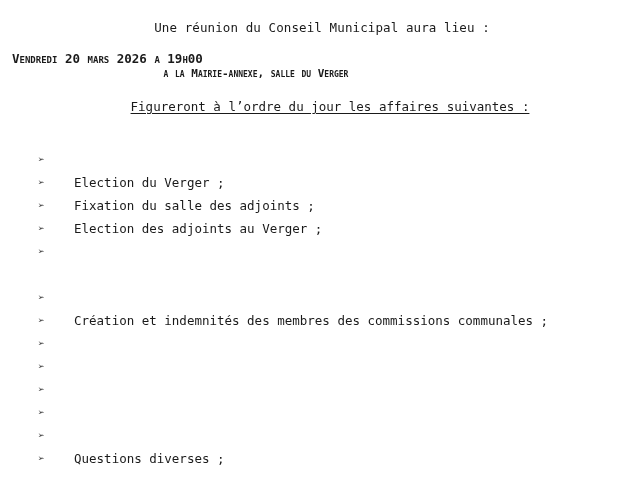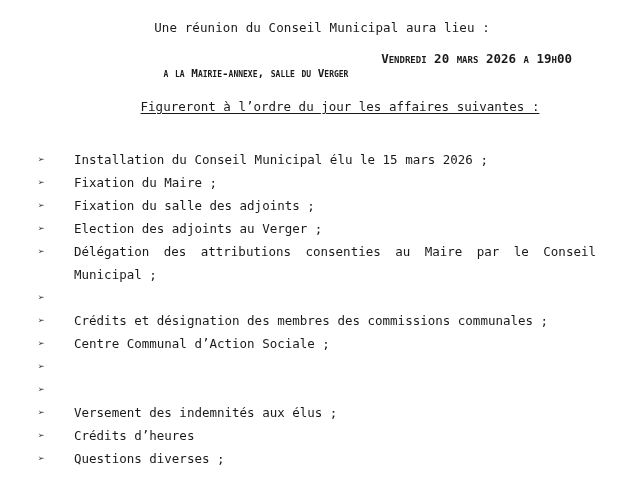--- a/index.html
+++ b/index.html
@@ -26,23 +26,23 @@
       left: 0;
       width: 640px;
       text-align: center;
       font-size: 12.5px;
       letter-spacing: 0.1px;
     }
     .intro span { position: relative; left: 2px; }
     .date-line {
       position: absolute;
       top: 51px;
-      left: 4px;
+      left: 12px;
       width: 568px;
-      text-align: right;
+      text-align: left;
       font-size: 12.5px;
       font-weight: bold;
       font-variant: small-caps;
     }
     .place-line {
       position: absolute;
       top: 67px;
       left: 0;
       width: 512px;
       text-align: center;
@@ -55,21 +55,21 @@
       top: 99px;
       left: 0;
       width: 640px;
       text-align: center;
       font-size: 12.5px;
     }
     .agenda-heading span {
       text-decoration: underline;
       text-underline-offset: 2px;
       position: relative;
-      left: 20px;
+      left: 10px;
     }
     .agenda {
       position: absolute;
       top: 148px;
       left: 0;
       width: 640px;
       margin: 0;
       padding: 0;
       list-style: none;
     }
@@ -117,64 +117,56 @@
   </div>
   <div class="date-line">Vendredi 20 mars 2026 a 19h00</div>
   <div class="place-line">a la Mairie-annexe, salle du Verger</div>
   <div class="agenda-heading">
     <span>Figureront à l’ordre du jour les affaires suivantes :</span>
   </div>
 
   <ul class="agenda">
     <li class="agenda-item">
       <span class="bullet">➢</span>
-      <span class="item-text">Installation du Conseil Municipal élu le 15 mars 2026 ;</span>
     </li>
     <li class="agenda-item">
       <span class="bullet">➢</span>
-      <span class="item-text">Fixation du Maire ;</span>
+      <span class="item-text">Election du Verger ;</span>
     </li>
     <li class="agenda-item">
       <span class="bullet">➢</span>
       <span class="item-text">Fixation du salle des adjoints ;</span>
     </li>
     <li class="agenda-item">
       <span class="bullet">➢</span>
       <span class="item-text">Election des adjoints au Verger ;</span>
     </li>
     <li class="agenda-item tall">
       <span class="bullet">➢</span>
-      <span class="item-text justified">
-        <span class="first-line">Délégation des attributions consenties au Maire par le Conseil</span>
-        <span>Municipal ;</span>
-      </span>
     </li>
     <li class="agenda-item">
       <span class="bullet">➢</span>
     </li>
     <li class="agenda-item">
       <span class="bullet">➢</span>
-      <span class="item-text">Crédits et désignation des membres des commissions communales ;</span>
-    </li>
-    <li class="agenda-item">
-      <span class="bullet">➢</span>
-      <span class="item-text">Centre Communal d’Action Sociale ;</span>
+      <span class="item-text">Création et indemnités des membres des commissions communales ;</span>
     </li>
     <li class="agenda-item">
       <span class="bullet">➢</span>
     </li>
     <li class="agenda-item">
       <span class="bullet">➢</span>
     </li>
     <li class="agenda-item">
       <span class="bullet">➢</span>
-      <span class="item-text">Versement des indemnités aux élus ;</span>
     </li>
     <li class="agenda-item">
       <span class="bullet">➢</span>
-      <span class="item-text">Crédits d’heures</span>
+    </li>
+    <li class="agenda-item">
+      <span class="bullet">➢</span>
     </li>
     <li class="agenda-item">
       <span class="bullet">➢</span>
       <span class="item-text">Questions diverses ;</span>
     </li>
   </ul>
 </div>
 
 </body></html>

